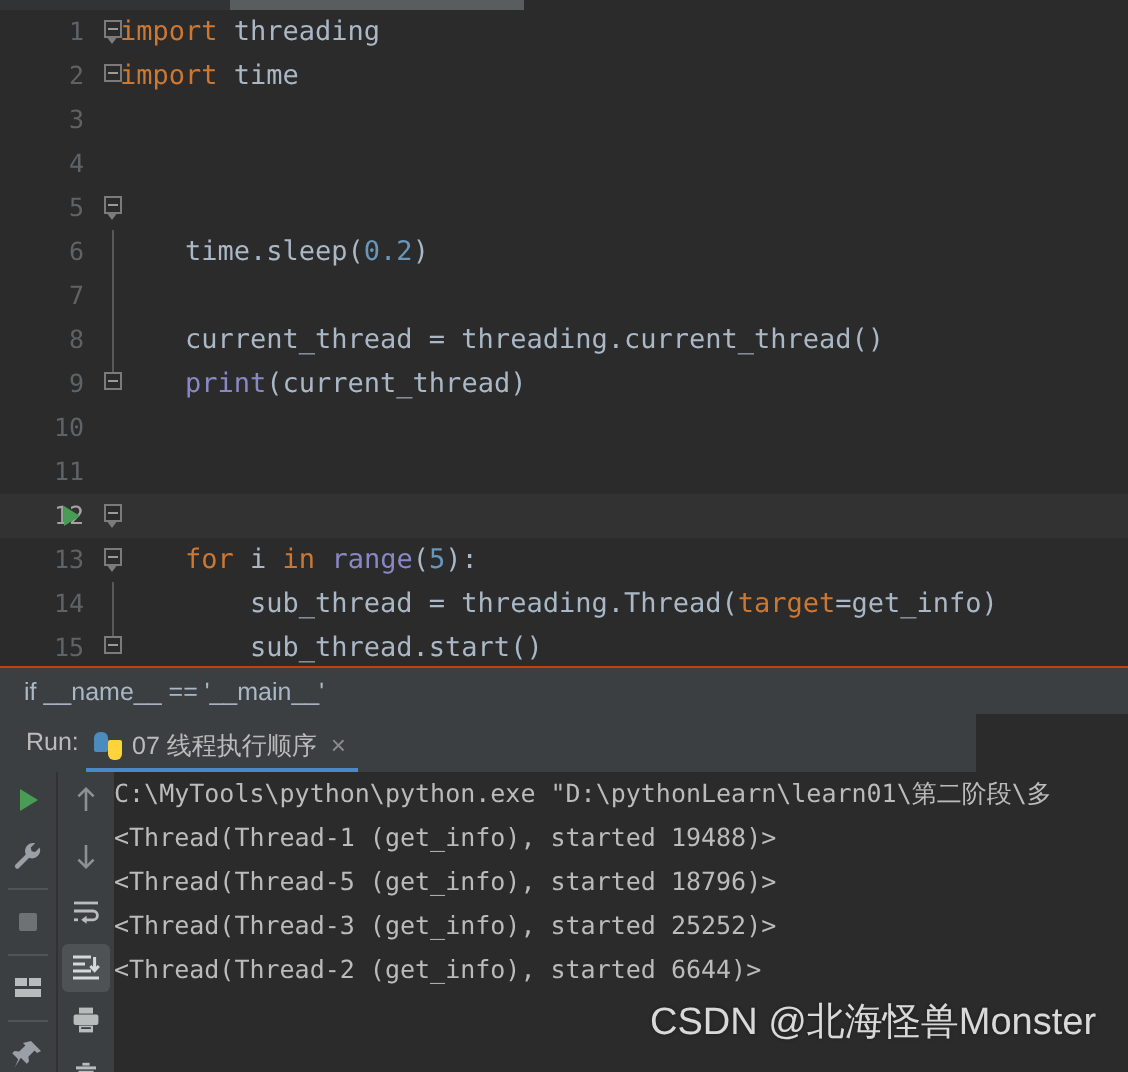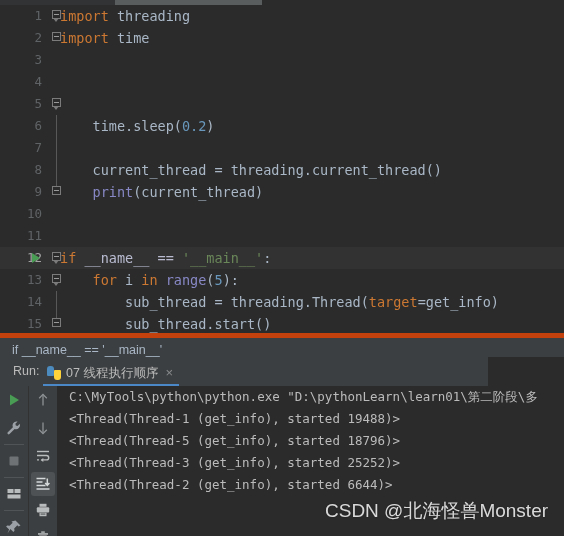--- a/index.html
+++ b/index.html
@@ -63,21 +63,21 @@
   .bi{color:#8888c6;}
   .param{color:#cc7832;}
   .dund{color:#b9bcd1;}
 
   
   .breadcrumb{
     position:absolute;left:0;top:333px;width:564px;height:24px;
     background:#3c3f41;color:#a9b7c6;
     font-family:"Liberation Sans",sans-serif;font-size:12.5px;
     line-height:24px;padding-left:12px;box-sizing:border-box;white-space:nowrap;
-    border-top:5px solid #c2410c;
+    border-top:1px solid #c2410c;
   }
 
   
   .runwin{position:absolute;left:0;top:357px;width:488px;height:179px;background:#3c3f41;}
   .run-header{position:relative;height:29px;background:#3c3f41;}
   .run-label{
     position:absolute;left:13px;top:0;line-height:29px;
     color:#bbbbbb;font-family:"Liberation Sans",sans-serif;font-size:12.5px;
   }
   .run-tab{
@@ -116,21 +116,21 @@
   .tb .btn.sel .ic svg{left:4px;top:4px;}
 
   
   .console{
     position:absolute;left:57px;top:29px;width:507px;height:150px;
     background:#2b2b2b;overflow:hidden;
   }
   .cline{
     height:22px;line-height:22px;white-space:pre;color:#bbbbbb;
     font-family:"DejaVu Sans Mono",monospace;font-size:12.5px;
-    padding-left:12px;
+    padding-left:0;
   }
 
   
   .watermark{
     position:absolute;left:325px;top:498px;
     font-family:"Liberation Sans",sans-serif;font-size:19px;
     color:#e8e8e8;opacity:.92;white-space:nowrap;
     text-shadow:0 0 2px rgba(0,0,0,.35);
   }
 </style>
@@ -149,21 +149,21 @@
       <div class="code-line"><div class="gutter-num">2</div><div class="foldcol"><span class="fold-box"></span></div><div class="code-txt"><span class="kw">import</span><span class="id"> time</span></div></div>
       <div class="code-line"><div class="gutter-num">3</div><div class="foldcol"></div><div class="code-txt"></div></div>
       <div class="code-line"><div class="gutter-num">4</div><div class="foldcol"></div><div class="code-txt"></div></div>
       <div class="code-line"><div class="gutter-num">5</div><div class="foldcol"><span class="fold-box"></span><span class="fold-arrow"></span></div></div>
       <div class="code-line"><div class="gutter-num">6</div><div class="foldcol"><span class="fold-line"></span></div><div class="code-txt"><span class="id">    time.sleep(</span><span class="num">0.2</span><span class="id">)</span></div></div>
       <div class="code-line"><div class="gutter-num">7</div><div class="foldcol"><span class="fold-line"></span></div></div>
       <div class="code-line"><div class="gutter-num">8</div><div class="foldcol"><span class="fold-line"></span></div><div class="code-txt"><span class="id">    current_thread = threading.current_thread()</span></div></div>
       <div class="code-line"><div class="gutter-num">9</div><div class="foldcol"><span class="fold-line half-top"></span><span class="fold-box"></span></div><div class="code-txt"><span class="id">    </span><span class="bi">print</span><span class="id">(current_thread)</span></div></div>
       <div class="code-line"><div class="gutter-num">10</div><div class="foldcol"></div><div class="code-txt"></div></div>
       <div class="code-line"><div class="gutter-num">11</div><div class="foldcol"></div><div class="code-txt"></div></div>
-      <div class="code-line current"><div class="gutter-num">12</div><div class="run-tri"></div><div class="foldcol"><span class="fold-box"></span><span class="fold-arrow"></span></div><div class="code-txt"><span class="kw">if</span><span class="dund"> __name__ == </span><span class="str">'__main__'</span><span class="id">:</span></div></div>
+      <div class="code-line current"><div class="gutter-num">12</div><div class="run-tri"></div><div class="foldcol"><span class="fold-box"></span><span class="fold-arrow"></span></div></div>
       <div class="code-line"><div class="gutter-num">13</div><div class="foldcol"><span class="fold-box"></span><span class="fold-arrow"></span></div><div class="code-txt"><span class="id">    </span><span class="kw">for</span><span class="id"> i </span><span class="kw">in</span><span class="id"> </span><span class="bi">range</span><span class="id">(</span><span class="num">5</span><span class="id">):</span></div></div>
       <div class="code-line"><div class="gutter-num">14</div><div class="foldcol"><span class="fold-line"></span></div><div class="code-txt"><span class="id">        sub_thread = threading.Thread(</span><span class="param">target</span><span class="id">=get_info)</span></div></div>
       <div class="code-line"><div class="gutter-num">15</div><div class="foldcol"><span class="fold-line half-top"></span><span class="fold-box"></span></div><div class="code-txt"><span class="id">        sub_thread.start()</span></div></div>
     </div>
 
   <div class="breadcrumb">if __name__ == '__main__'</div>
 
   <div class="runwin">
 
     <div class="run-header">

